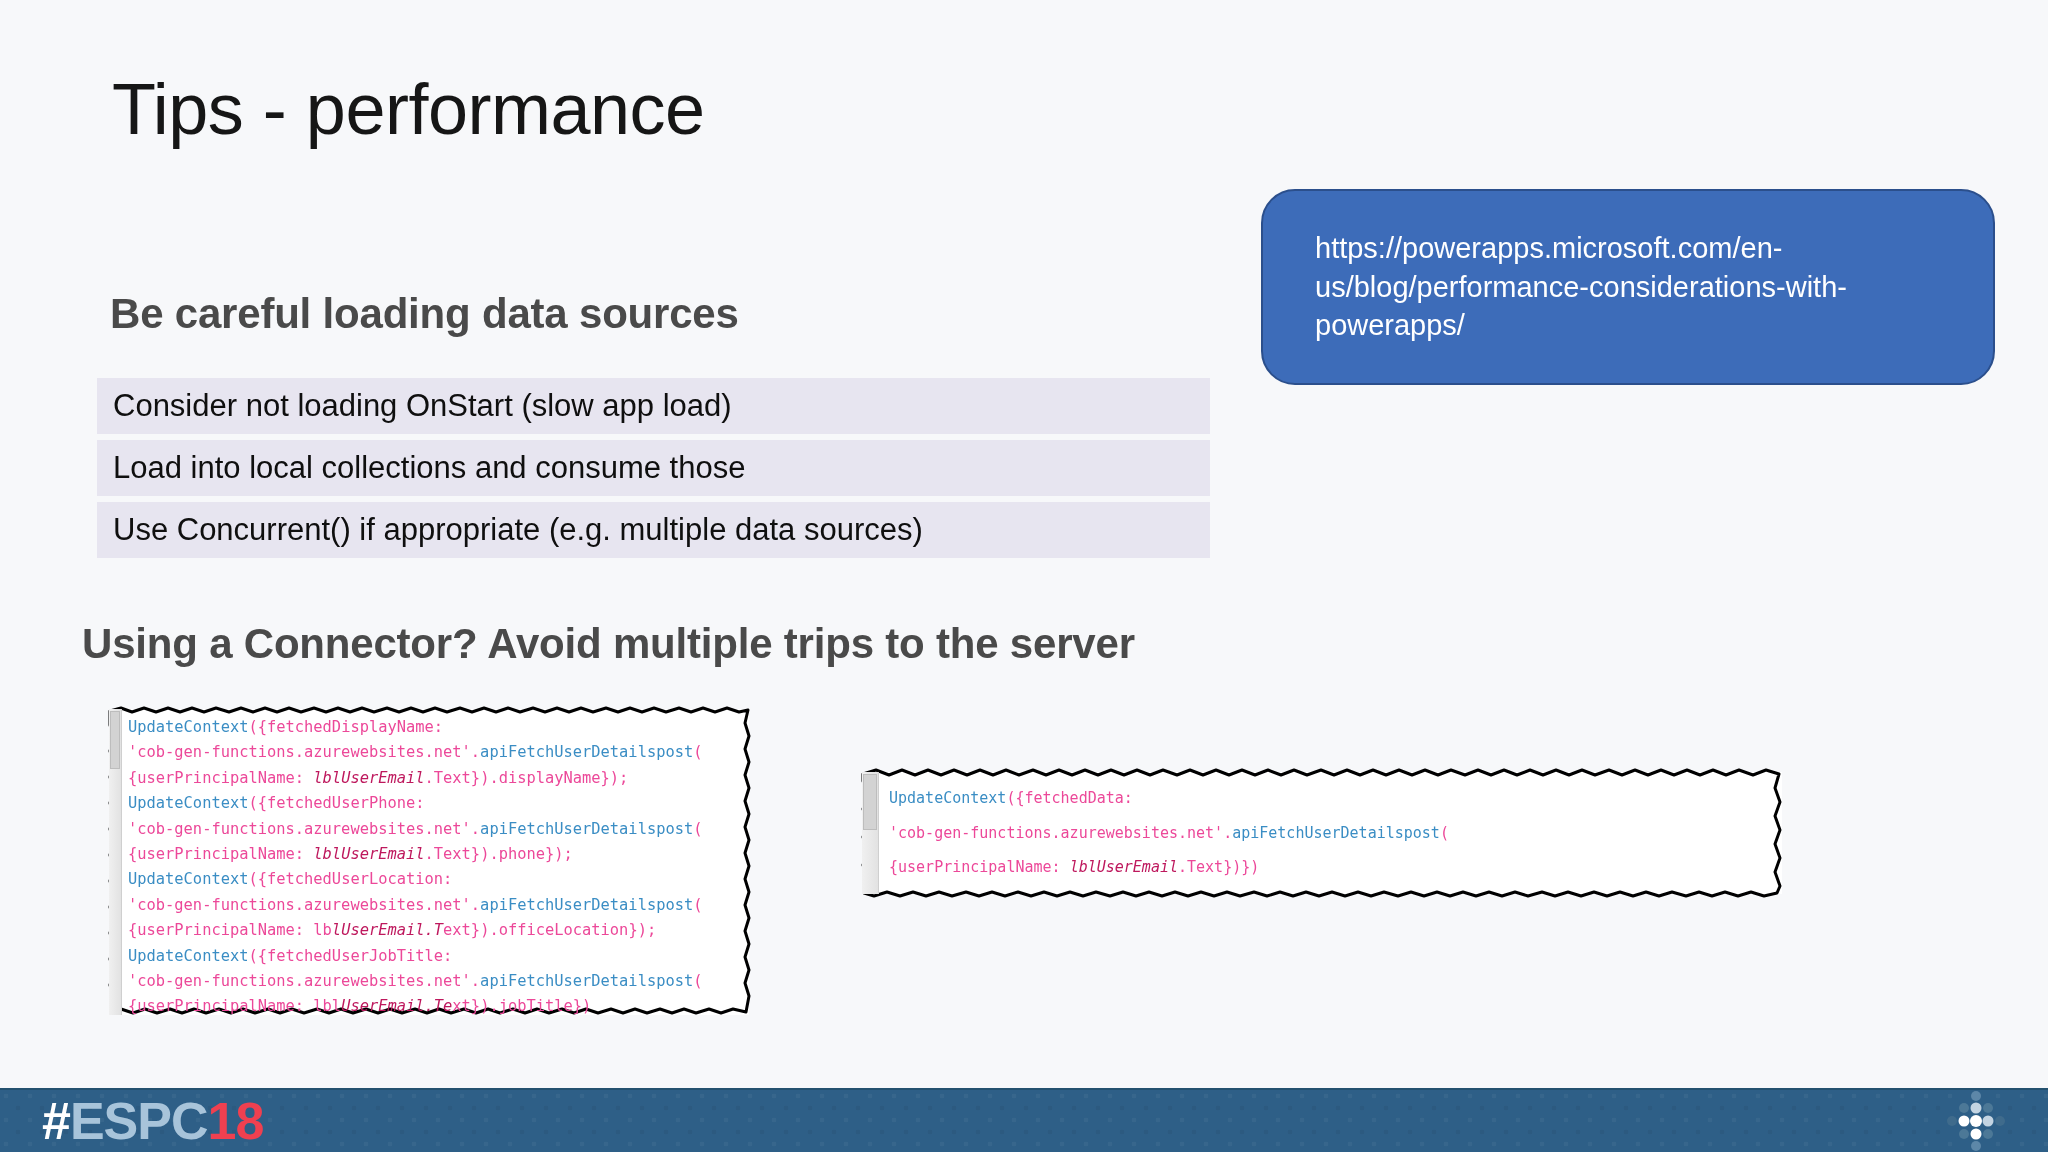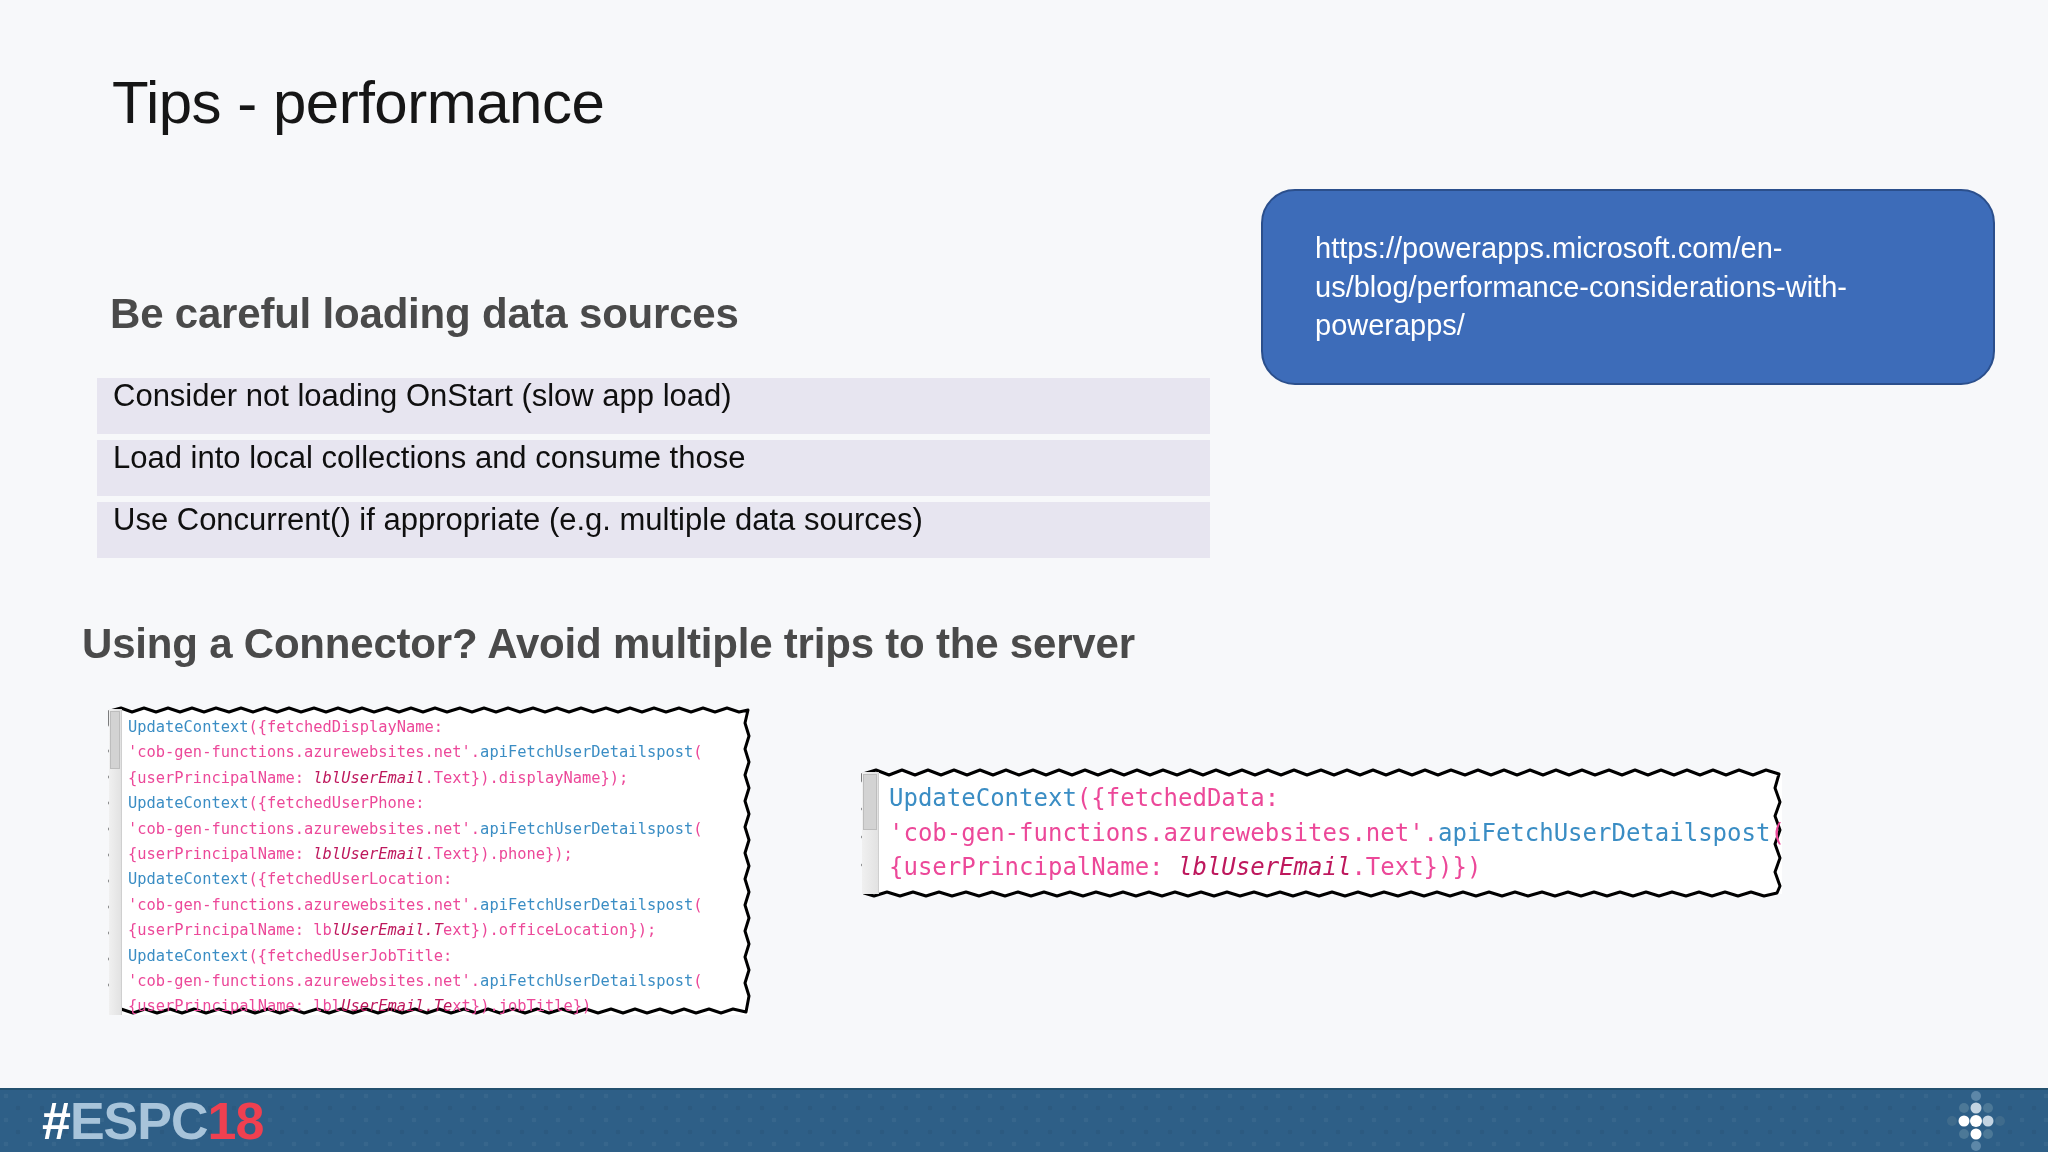--- a/index.html
+++ b/index.html
@@ -13,21 +13,21 @@
     font-family: "Liberation Sans", sans-serif;
     overflow: hidden;
     position: relative;
   }
 
   
   .slide-title {
     position: absolute;
     left: 112px;
     top: 70px;
-    font-size: 60px;
+    font-size: 72px;
     font-weight: 300;
     color: #161616;
     letter-spacing: -0.5px;
     line-height: 1.1;
     white-space: nowrap;
   }
 
   
   .section-heading {
     position: absolute;
@@ -54,20 +54,21 @@
     position: absolute;
     left: 97px;
     top: 378px;
     width: 1113px;
   }
   .tips-row {
     background: #e7e5f0;
     height: 56px;
     margin-bottom: 6px;
     display: flex;
+    align-items: center;
     padding-left: 16px;
     box-sizing: border-box;
   }
   .tips-row:last-child { margin-bottom: 0; }
   .tips-row-text {
     font-size: 31px;
     color: #0f0f0f;
     font-weight: 400;
     white-space: nowrap;
   }
@@ -160,21 +161,21 @@
   #code-left .code-gutter .thumb { top: 2px; height: 58px; }
 
   
   #code-right {
     left: 862px;
     top: 772px;
     width: 920px;
     height: 122px;
   }
   #code-right .code-body {
-    font-size: 24px;
+    font-size: 15px;
     line-height: 34.5px;
     padding-top: 9px;
     padding-left: 10px;
   }
   #code-right .code-gutter { width: 17px; }
   #code-right .code-body { left: 17px; }
   #code-right .code-gutter .thumb { top: 2px; width: 14px; height: 56px; }
 
   
   .footer {

